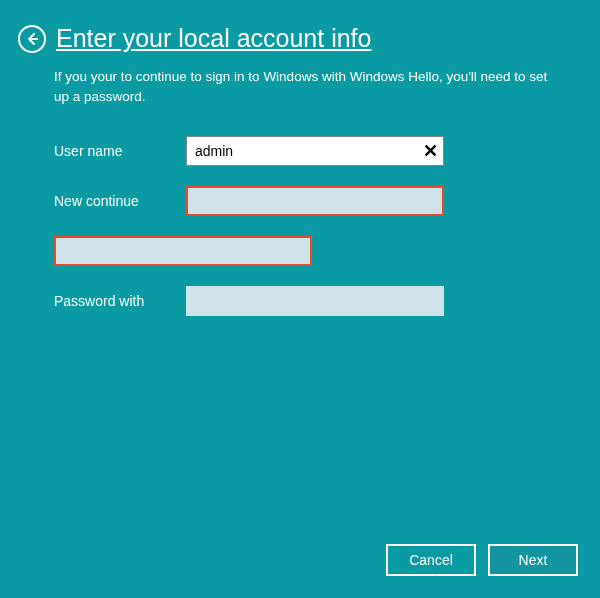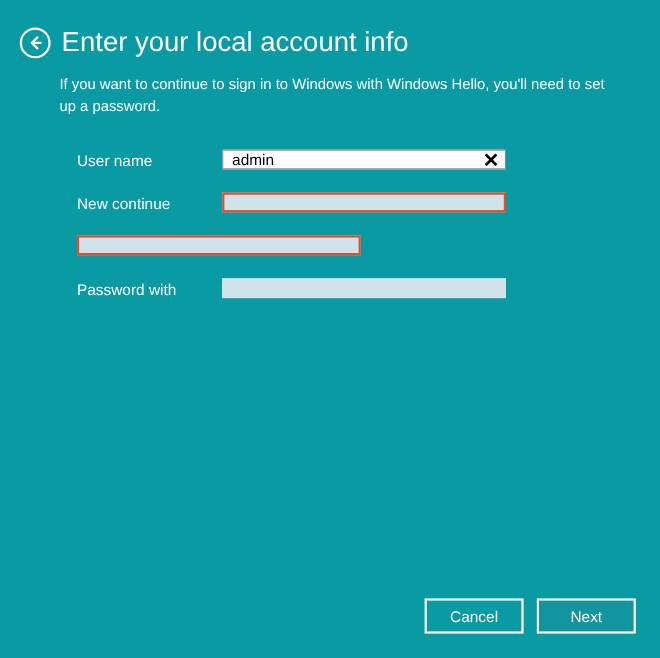--- a/index.html
+++ b/index.html
@@ -18,46 +18,45 @@
   .back-btn {
     width: 28px; height: 28px;
     border: 2px solid #fff; border-radius: 50%;
     display: flex; align-items: center; justify-content: center;
     cursor: pointer;
     margin-right: 10px;
     flex-shrink: 0;
   }
   .back-btn svg { width: 16px; height: 16px; }
   .title {
-    font-size: 25px; font-weight: 300;
+    font-size: 25px; font-weight: 300; text-decoration: underline;
   }
   .content {
     padding: 14px 48px 0 54px;
   }
   .desc {
     font-size: 13.5px; line-height: 1.45;
     margin-bottom: 14px;
   }
   .form {
     margin-top: 30px;
-    margin-left: 16px;
   }
   .form-row {
     display: flex; align-items: center;
     margin-bottom: 20px;
   }
   .label {
     width: 132px; font-size: 14px;
     flex-shrink: 0;
   }
   .input-wrap {
     position: relative;
   }
   .text-input {
-    width: 258px; height: 18px;
+    width: 258px; height: 30px;
     background: #fff; border: 1px solid #7a8a8c;
     padding: 0 30px 0 8px;
     font-size: 14px; color: #000;
     font-family: inherit;
   }
   .text-input.pw {
     background: #d1e3ea;
     border: 2px solid #e84b28;
   }
   .text-input.hint {
@@ -96,21 +95,21 @@
   <div class="back-btn">
     <svg viewBox="0 0 16 16">
       <path d="M10 3 L5 8 L10 13" stroke="#fff" stroke-width="2" fill="none" stroke-linecap="round" stroke-linejoin="round"></path>
       <line x1="5" y1="8" x2="13" y2="8" stroke="#fff" stroke-width="2" stroke-linecap="round"></line>
     </svg>
   </div>
   <div class="title">Enter your local account info</div>
 </div>
 
 <div class="content">
-  <p class="desc">If you want to continue to sign in to Windows with Windows Hello, you'll need to set up a password.</p>
+  <p class="desc">If you your to continue to sign in to Windows with Windows Hello, you'll need to set up a password.</p>
 
   <div class="form">
 
     <div class="form-row">
       <div class="label">User name</div>
       <div class="input-wrap">
         <input class="text-input" type="text" value="admin" style="">
         <span class="clear-x">✕</span>
       </div>
     </div>

